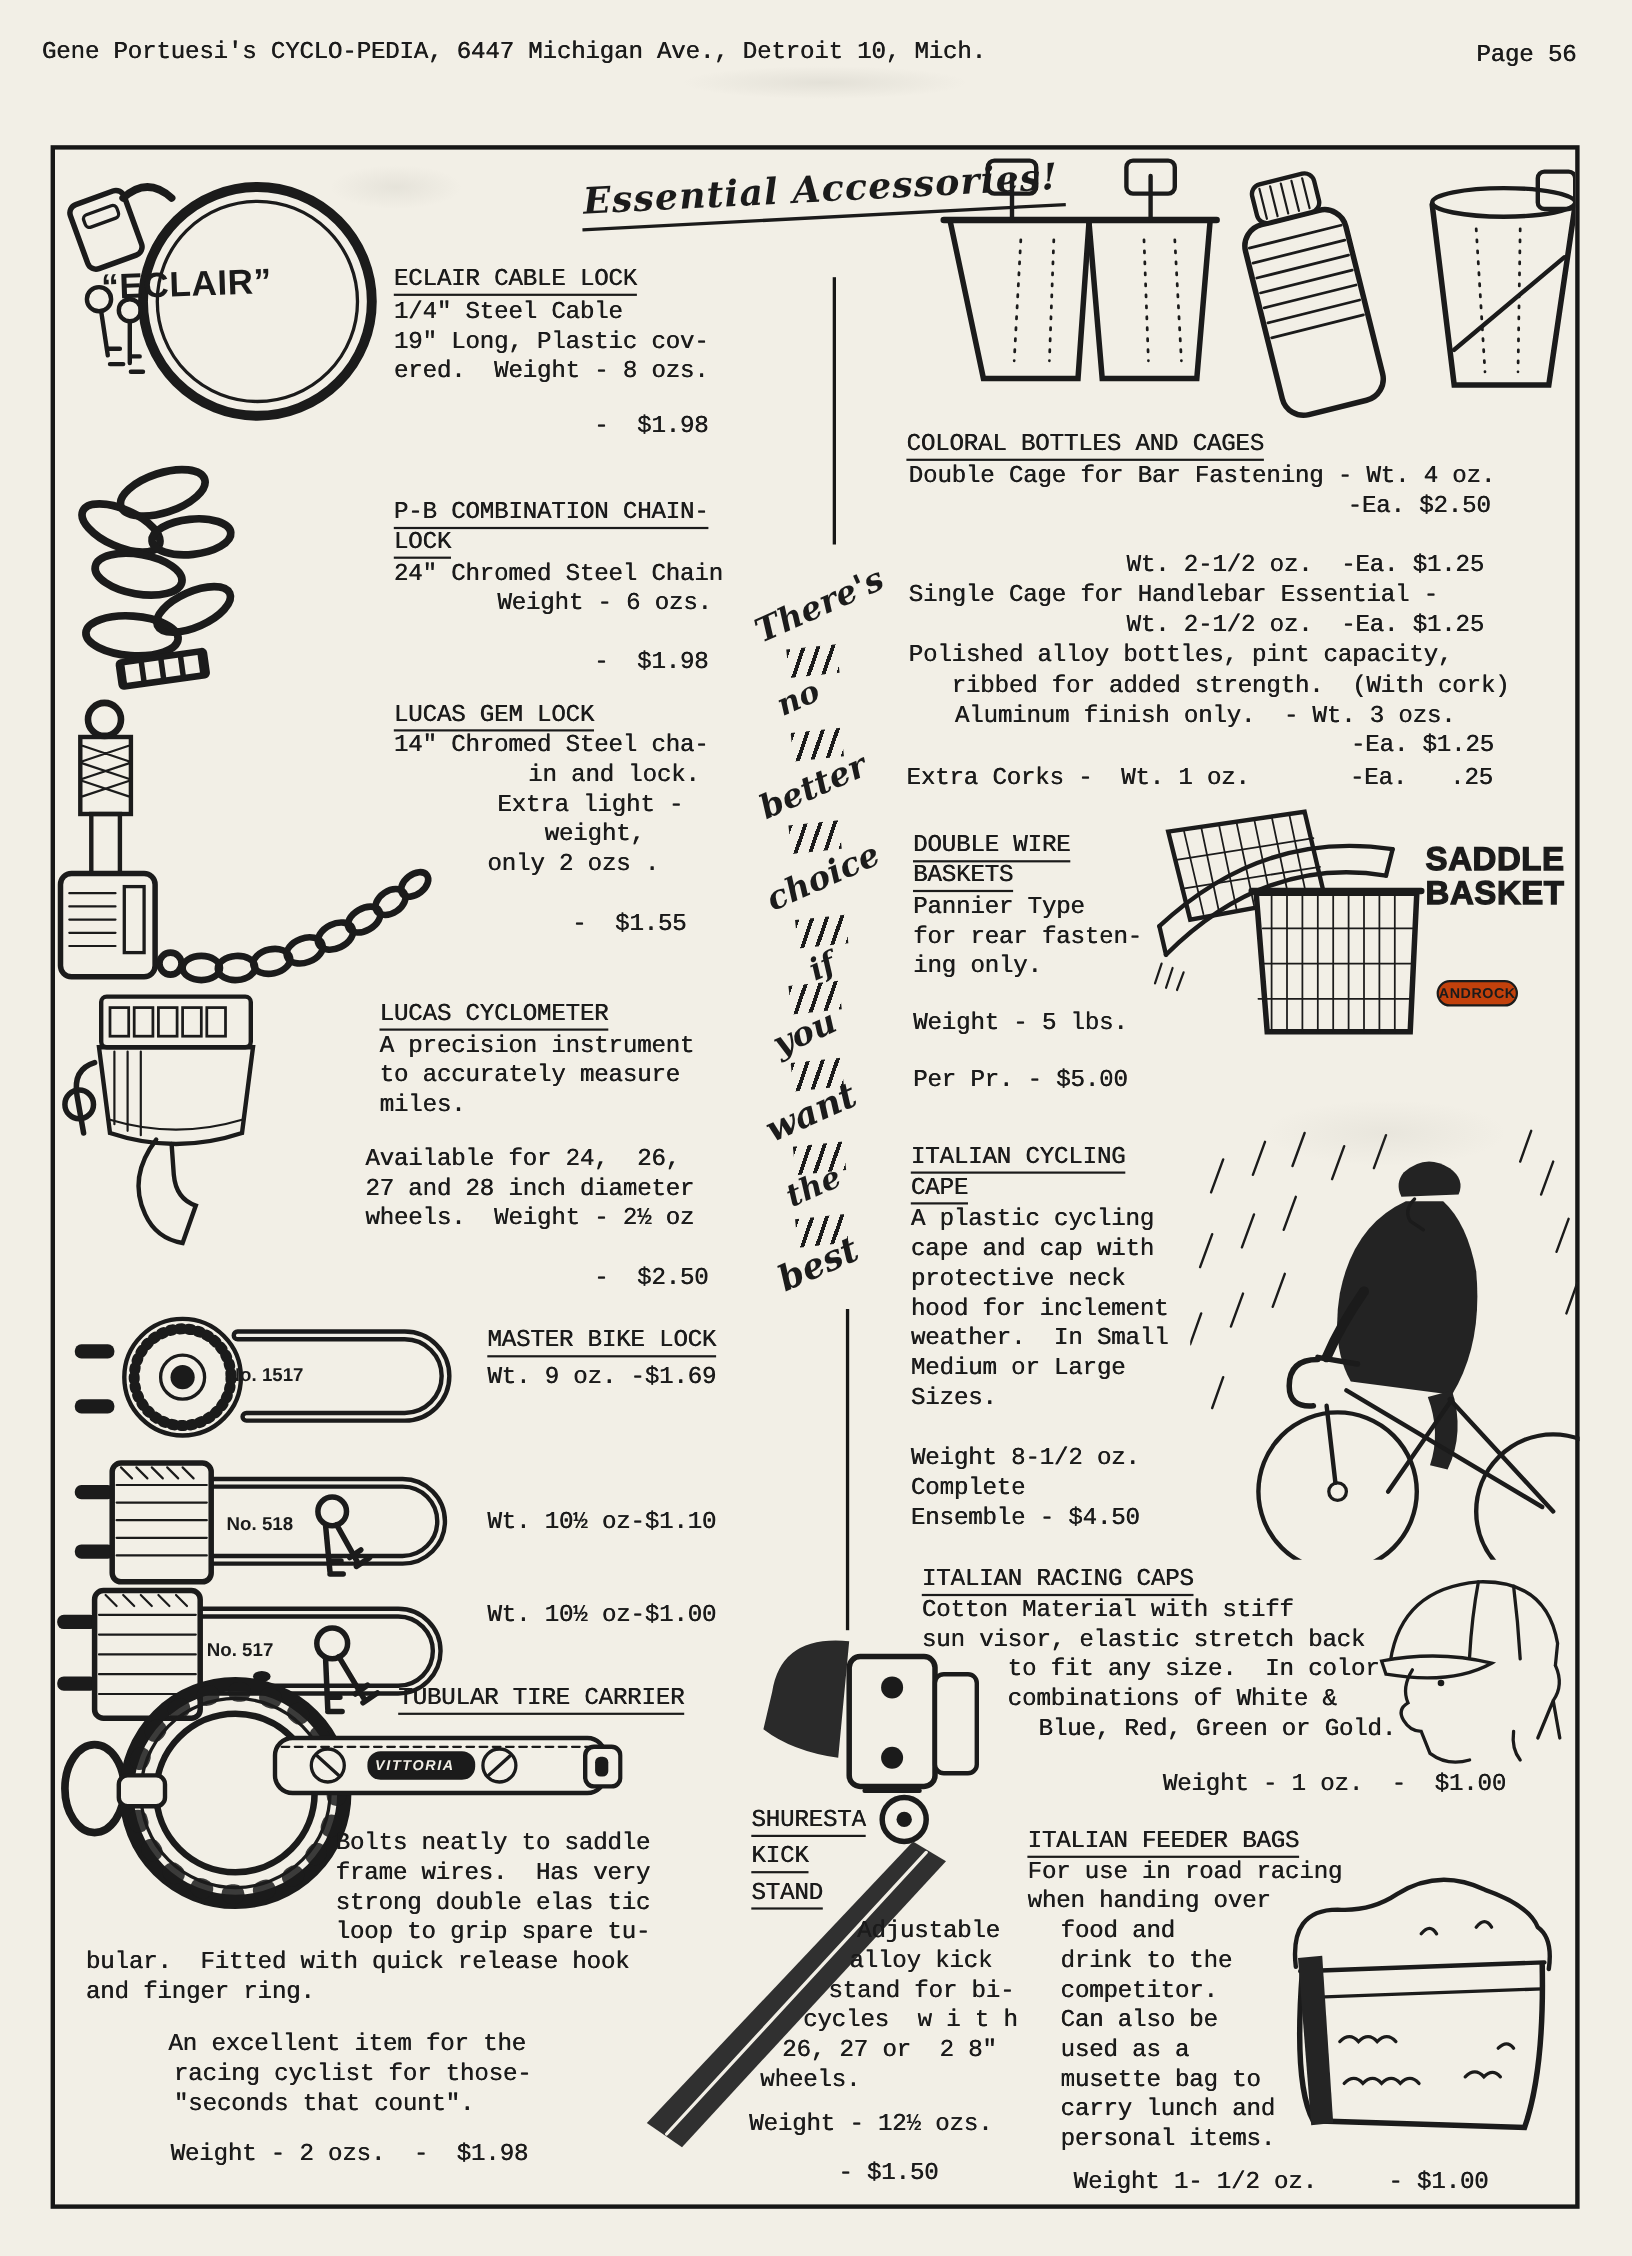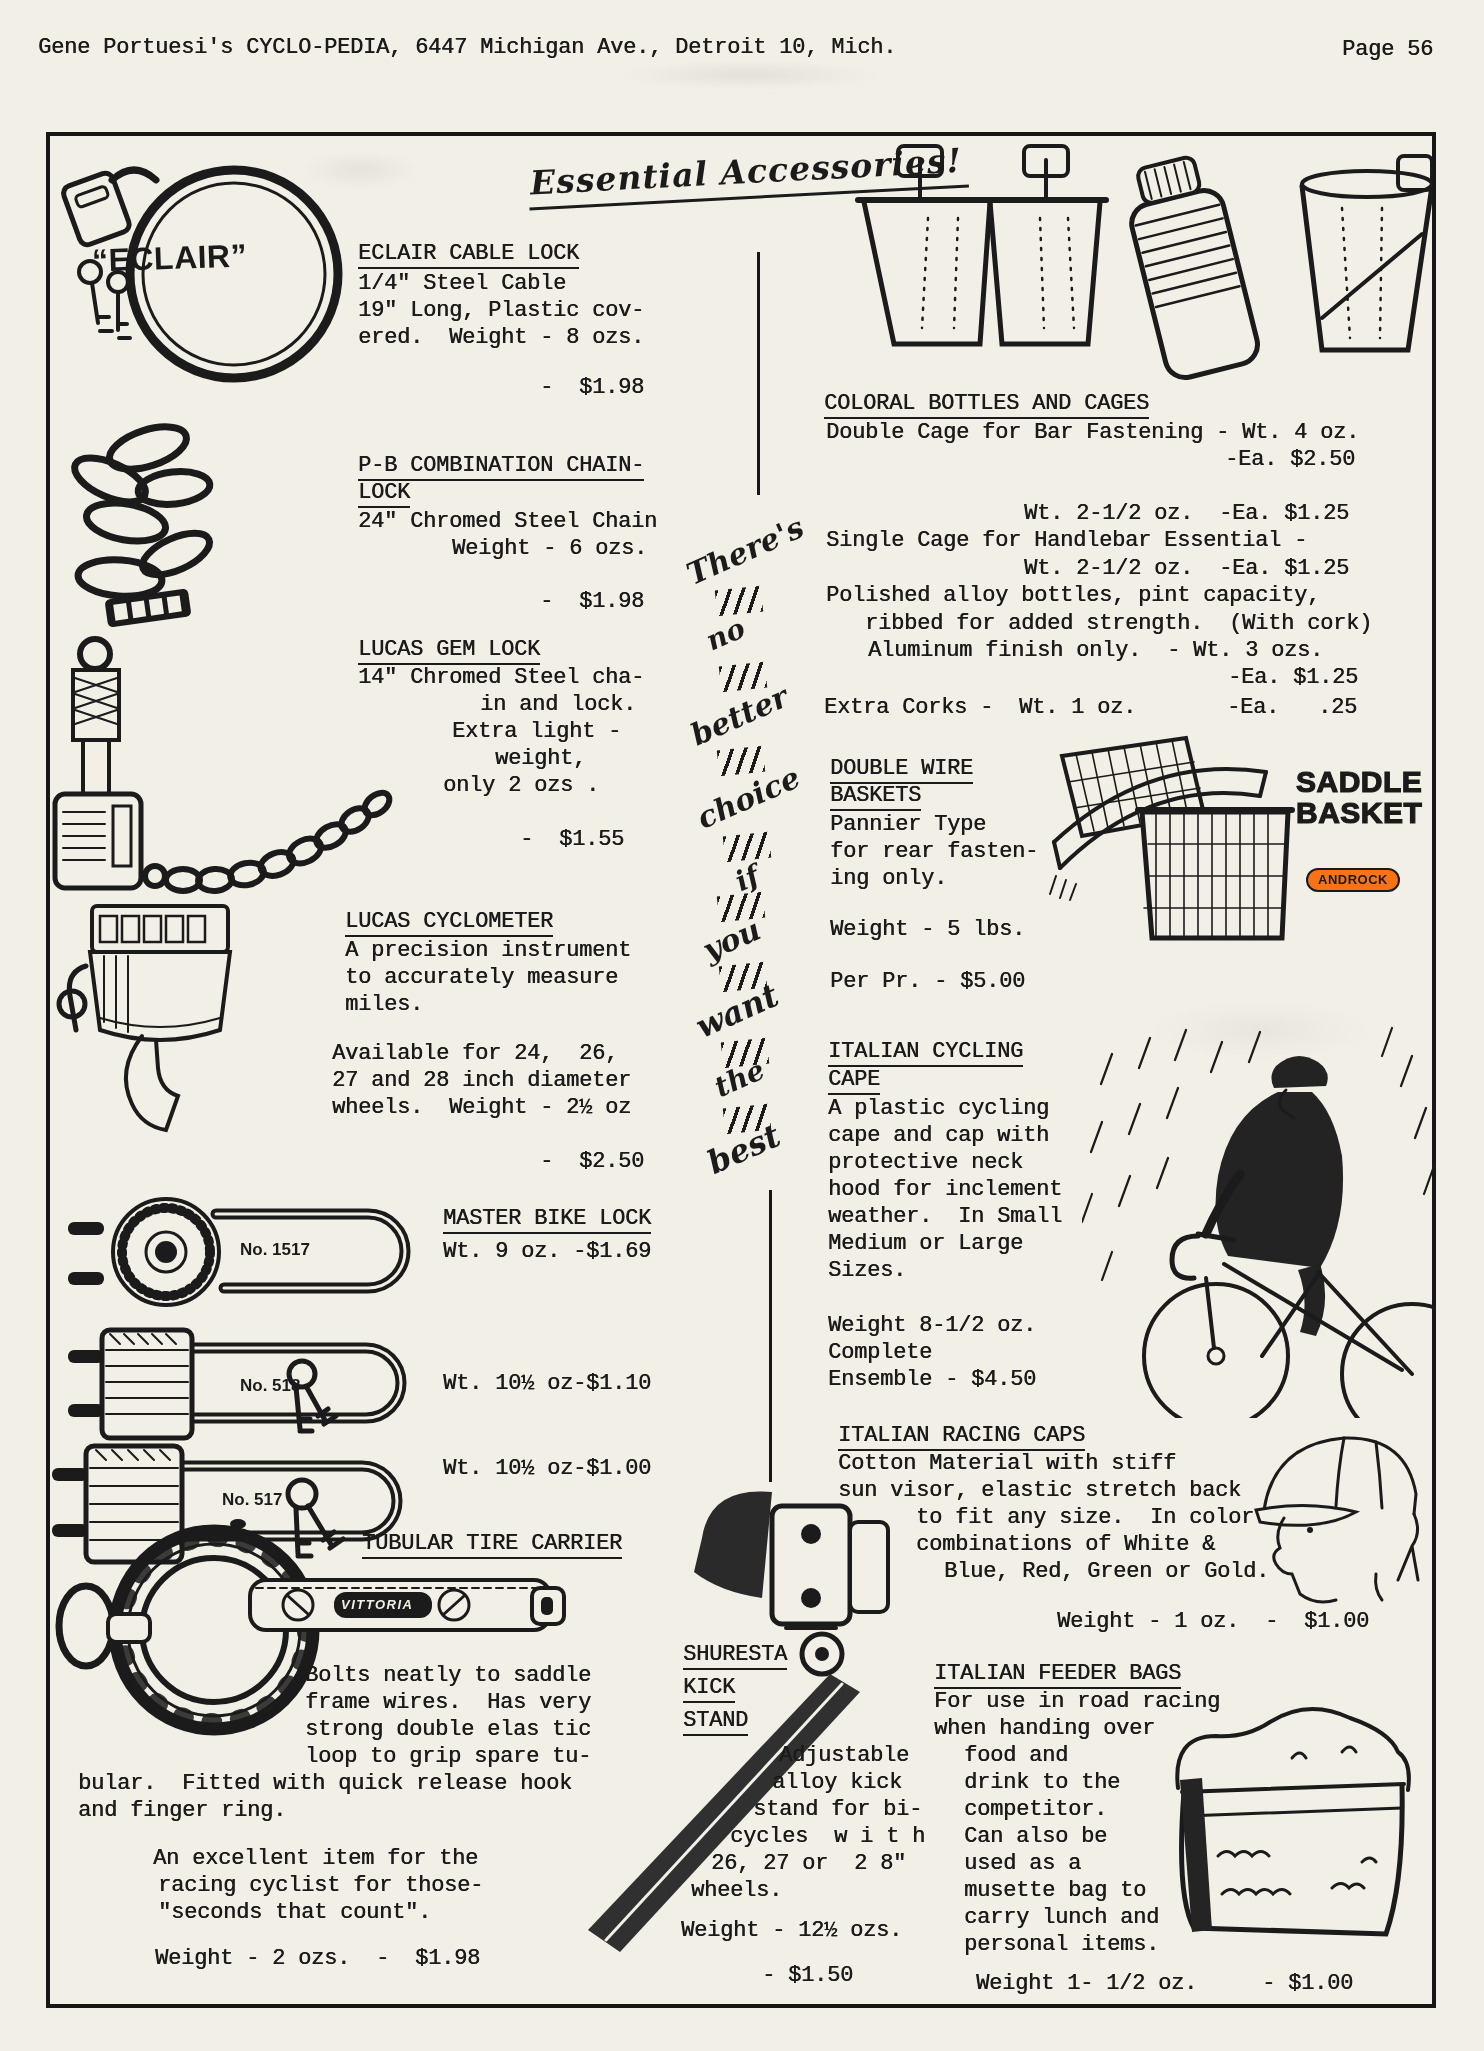--- a/index.html
+++ b/index.html
@@ -6,22 +6,22 @@
   #page{position:relative;width:1484px;height:2051px;background:#f2efe6;overflow:hidden;color:#1b1b1b;font-family:"Liberation Mono","DejaVu Sans Mono",monospace;}
   .t{position:absolute;font:400 22px/27px "Liberation Mono","DejaVu Sans Mono",monospace;white-space:pre;letter-spacing:-0.2px;text-shadow:0.4px 0 0 currentColor;}
   .u{border-bottom:2.5px solid #1b1b1b;padding-bottom:0px;}
   .frame{position:absolute;left:46px;top:132px;width:1382px;height:1868px;border:4px solid #171717;}
   .rule{position:absolute;width:3px;background:#171717;}
   .title{position:absolute;left:528px;top:150px;font:700 italic 33px/44px "DejaVu Serif",serif;transform:rotate(-3deg);border-bottom:3px solid #1b1b1b;padding:0 6px 2px 2px;letter-spacing:1px;}
   .script-word{position:absolute;font-family:"DejaVu Serif",serif;font-style:italic;font-weight:700;transform:rotate(-24deg);white-space:pre;}
   .sep{position:absolute;width:46px;height:26px;background:repeating-linear-gradient(115deg,#1b1b1b 0 3.5px,transparent 3.5px 12.5px);transform:rotate(-6deg);}
   .brand{position:absolute;left:92px;top:240px;font:800 32px/36px "Liberation Sans",sans-serif;letter-spacing:.5px;transform:rotate(-2deg);}
   .poster{position:absolute;font:700 30px/31px "Liberation Sans",sans-serif;letter-spacing:.5px;-webkit-text-stroke:1.2px #1b1b1b;}
-  .locklabel{position:absolute;font:700 17px/20px "Liberation Sans",sans-serif;margin-left:34px;}
-  .androck{position:absolute;left:1306px;top:868px;border:2.5px solid #1b1b1b;border-radius:14px;padding:3px 10px;font:700 13px/14px "Liberation Sans",sans-serif;background:#f97316;letter-spacing:.5px;}
+  .locklabel{position:absolute;font:700 17px/20px "Liberation Sans",sans-serif;}
+  .androck{position:absolute;left:1306px;top:891px;border:2.5px solid #1b1b1b;border-radius:14px;padding:3px 0;font:700 13px/14px "Liberation Sans",sans-serif;background:#c2410c;letter-spacing:.5px;}
   .strap-brand{position:absolute;left:341px;top:1595px;font:700 italic 13px/20px "Liberation Sans",sans-serif;color:#f2efe6;letter-spacing:1.5px;}
   .illus{position:absolute;}
   .smudge{position:absolute;border-radius:50%;pointer-events:none;}
 </style>
 </head>
 <body>
 
 <div id="page">
 
   <div class="t" style="left:38px;top:34px">Gene Portuesi's CYCLO-PEDIA, 6447 Michigan Ave., Detroit 10, Mich.</div>

